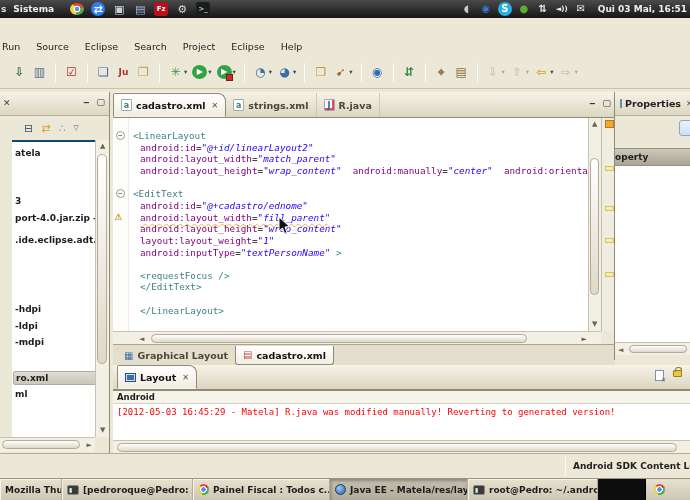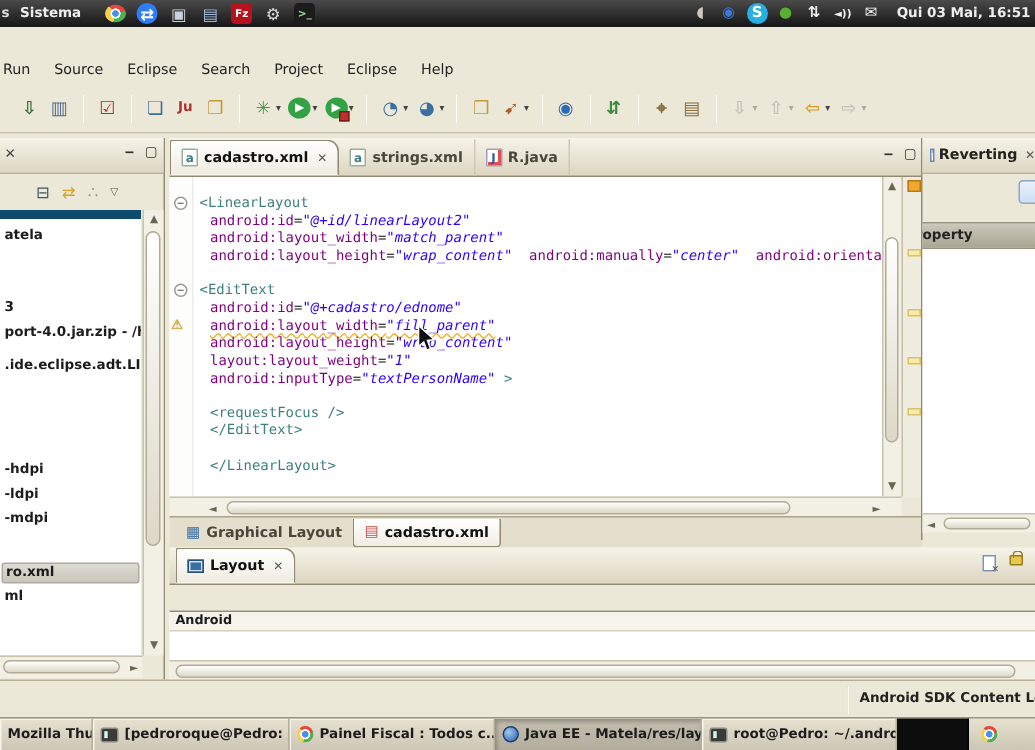--- a/index.html
+++ b/index.html
@@ -40,21 +40,21 @@
 .close-x{font-size:8px;color:#555;margin-left:2px;font-weight:bold}
 .minmax{position:absolute;right:4px;top:5px;display:flex;gap:7px;font-size:9px;color:#333;font-weight:bold}
 .ftab-ic{display:inline-flex;align-items:center;justify-content:center;width:11px;height:12px;font-size:8px;font-weight:bold;background:#fff;border:1px solid #9ab09a;color:#3f7f7f;border-radius:1px}
 .ftab-ic.java-error{border-color:#a0a0c0;color:#2b5ba8;box-shadow:inset -2px -2px 0 #e05050}
 
 
 .leftpanel{left:0;top:92px;width:110px;height:361px;position:absolute;background:#ece8d8;border-right:1px solid #928b74}
 .lp-tabrow{position:absolute;left:0;top:0;width:100%;height:24px;background:linear-gradient(#f6f3e8,#dcd6c1);border-bottom:1px solid #b8b098}
 .lp-close{position:absolute;left:3px;top:6px;font-size:9px;font-weight:bold;color:#444}
 .lp-tools{position:absolute;left:0;top:24px;width:100%;height:24px;display:flex;align-items:center;gap:8px;padding-left:24px;font-size:11px}
-.tree{position:absolute;left:0;top:48px;width:94px;height:297px;background:#fff;border-top:6px solid #0c4a6e;overflow:hidden}
+.tree{position:absolute;left:12px;top:48px;width:94px;height:297px;background:#fff;border-top:2px solid #0c4a6e;overflow:hidden}
 .titem{position:absolute;left:1px;font-size:9px;font-weight:bold;color:#1c1c1c;white-space:nowrap;padding:1px 2px}
 .titem.sel{background:linear-gradient(#dedcd4,#c9c6bb);border:1px solid #aeaa9e;border-radius:2px;width:92px}
 
 .sb-v{position:absolute;background:#f2efe4;border-left:1px solid #c8c2ae}
 .sb-h{position:absolute;background:#f2efe4;border-top:1px solid #c8c2ae}
 .sb-thumb{position:absolute;background:linear-gradient(#ffffff,#ddd8c7);border:1px solid #b2ab95;border-radius:6px}
 .sb-arrow{position:absolute;font-size:7px;color:#6a6450;line-height:1}
 
 
 .editor-shell{left:113px;top:92px;width:502px;height:273px;position:absolute;background:#ece8d8}
@@ -81,21 +81,21 @@
 .props-btn{position:absolute;right:-3px;top:28px;width:14px;height:16px;background:linear-gradient(#eaf2fc,#cddff5);border:1px solid #89a7cb;border-radius:3px}
 .prop-header{position:absolute;left:0;top:56px;width:100%;height:18px;background:linear-gradient(#ccc8ba,#aaa694);border-top:1px solid #96927f;border-bottom:1px solid #96927f;overflow:hidden;display:flex;align-items:center}
 .prop-header span{display:inline-block;margin-left:-11px;font-size:9px;font-weight:bold;color:#222}
 .prop-body{position:absolute;left:0;top:74px;width:100%;height:176px;background:#fff}
 .tbl-ic{display:inline-block;width:11px;height:9px;background:#fff;border:1px solid #6a88b0;box-shadow:inset 0 2px 0 #9ab6d8}
 
 
 .console{left:113px;top:365px;width:577px;height:88px;position:absolute;background:#ece8d8}
 .console .tabstrip{height:25px}
 .c-tools{position:absolute;right:8px;top:5px;display:flex;gap:9px;font-size:11px}
-.c-body{position:absolute;left:0;top:42px;width:577px;height:50px;background:#fff;border-top:1px solid #928b74;overflow:hidden}
+.c-body{position:absolute;left:0;top:25px;width:577px;height:50px;background:#fff;border-top:1px solid #928b74;overflow:hidden}
 .c-head{height:13px;background:#f6f3ea;border-bottom:1px solid #d8d2c0;font-size:8.5px;font-weight:bold;color:#1c1c1c;padding:1px 0 0 4px}
 .c-msg{margin:3px 0 0 4px;font-family:"DejaVu Sans Mono",monospace;font-size:9px;color:#f00;white-space:nowrap}
 .c-hscroll{position:absolute;left:0;top:75px;width:577px;height:13px;background:#f2efe4;border-top:1px solid #c8c2ae}
 .mon-ic{display:inline-block;width:11px;height:9px;background:#3b6ea5;border:1px solid #28527e;box-shadow:inset 0 0 0 1px #cfe0f2}
 
 
 .statusbar{left:0;top:453px;width:690px;height:25px;background:#ece8d8;border-top:1px solid #b6ad92;position:absolute}
 .sb-sep{position:absolute;left:565px;top:3px;width:1px;height:19px;background:#b9b29c;border-right:1px solid #fbf9f2}
 .sb-text{position:absolute;left:573px;top:7px;font-size:9px;font-weight:bold;color:#222;white-space:nowrap}
 .taskbar{left:0;top:478px;width:690px;height:22px;background:linear-gradient(#e7e2d0,#ccc7b5);border-top:1px solid #9b9480;position:absolute;display:flex;z-index:20}
@@ -371,21 +371,21 @@
         <span class="btab active">
           <span class="btab-ic" style="color: rgb(192, 80, 80);">▤</span>
           <span>cadastro.xml</span>
         </span>
       </div>
   </div>
 
   <div class="props">
     <div class="tabrow">
       <span class="tbl-ic"></span>
-      <span>Reverting</span>
+      <span>Properties</span>
       <span class="close-x">✕</span>
     </div>
     <div class="props-btn"></div>
     <div class="prop-header">
       <span>Property</span>
     </div>
     <div class="prop-body"></div>
     <div class="sb-h" style="left:0;top:250px;width:76px;height:13px">
       <span class="sb-arrow" style="left:3px;top:4px">◄</span>
       <div class="sb-thumb" style="left:14px;top:2px;width:58px;height:8px"></div>
@@ -399,20 +399,21 @@
         <span>Layout</span>
         <span class="close-x">✕</span>
       </div>
     </div>
     <div class="c-tools">
       <span class="doc-ic"></span>
       <span class="lock-ic"></span>
     </div>
     <div class="c-body">
       <div class="c-head">Android</div>
+      <div class="c-msg">[2012-05-03 16:45:29 - Matela] R.java was modified manually! Reverting to generated version!</div>
     </div>
     <div class="c-hscroll">
       <div class="sb-thumb" style="left:4px;top:2px;width:560px;height:9px"></div>
     </div>
   </div>
 
   <div class="statusbar">
     <div class="sb-sep"></div>
     <span class="sb-text">Android SDK Content Load</span>
   </div>

